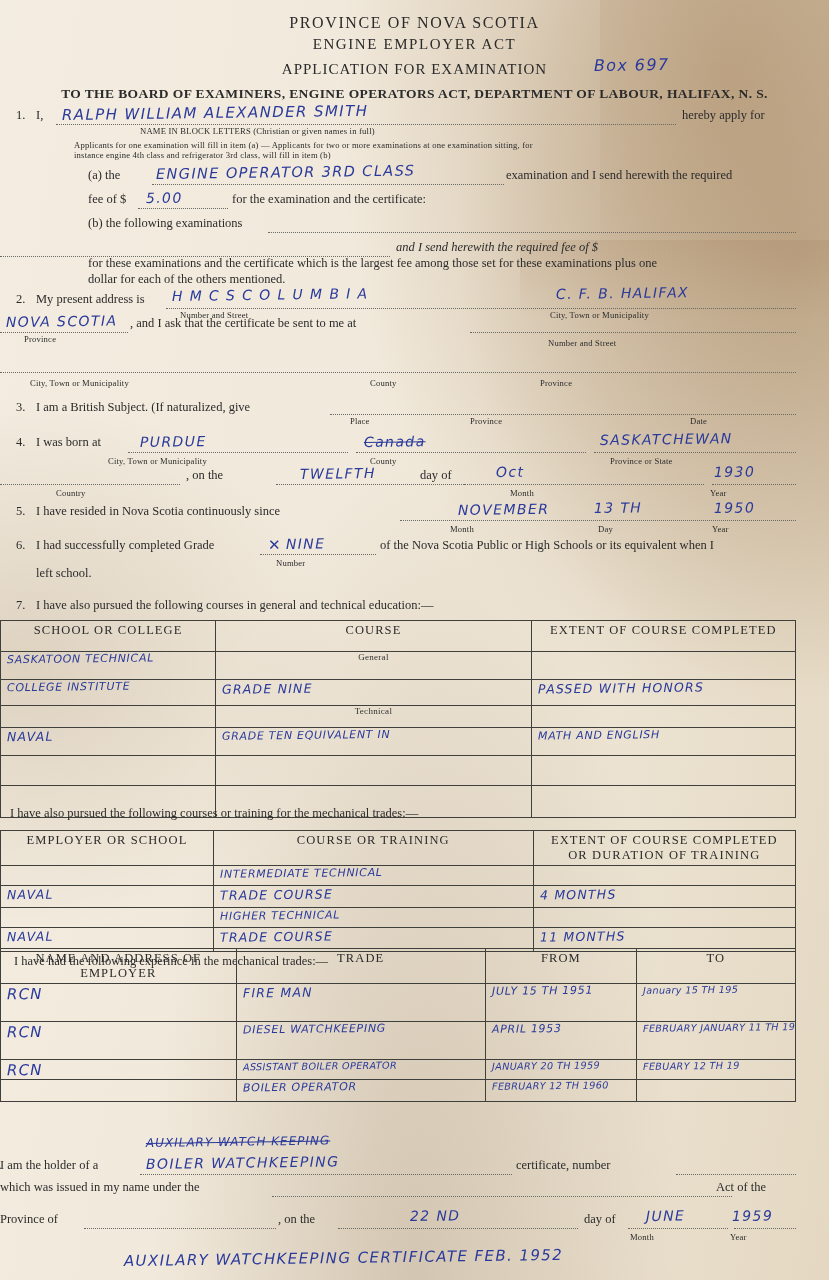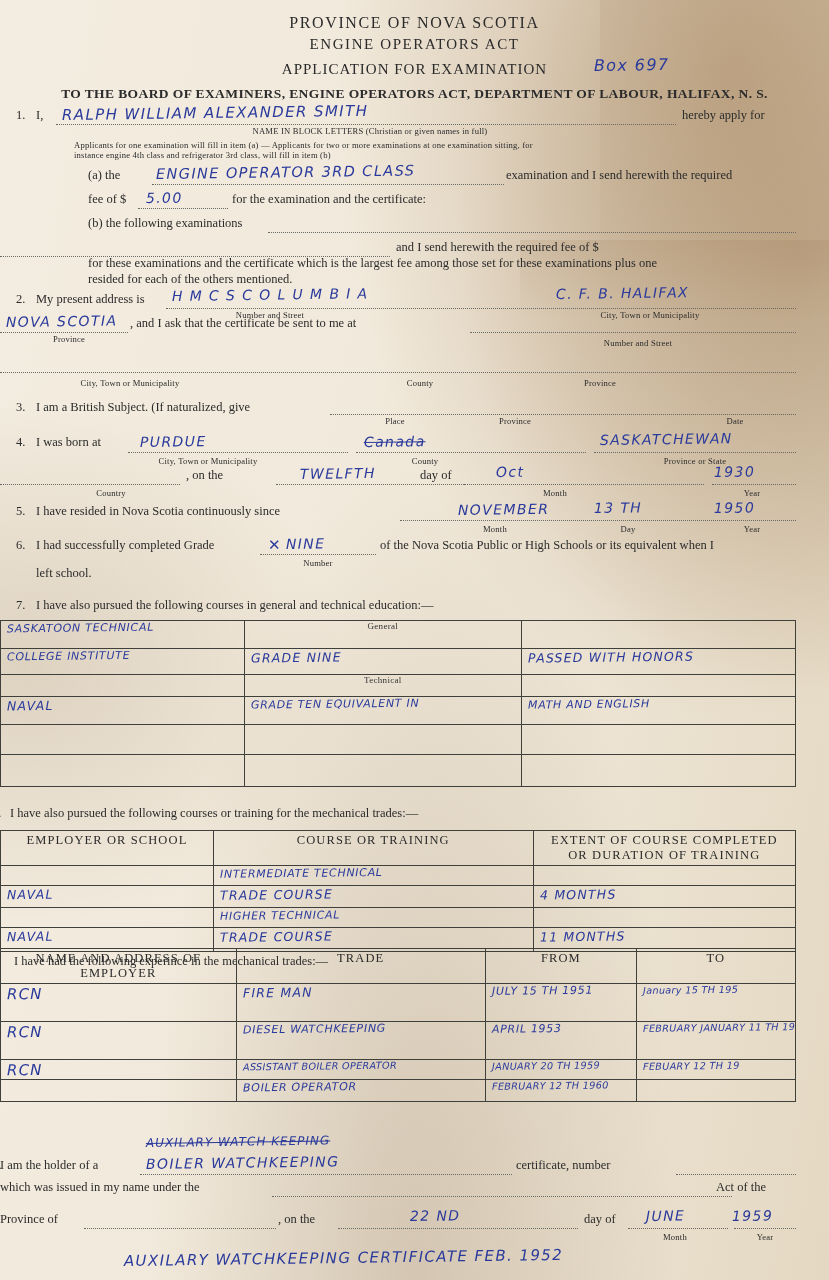--- a/index.html
+++ b/index.html
@@ -34,21 +34,21 @@
     letter-spacing:1.6px;
     font-variant:small-caps;
   }
   .hdr1{font-size:16px;margin-top:14px;}
   .hdr2{font-size:15px;margin-top:4px;}
   .hdr3{font-size:15px;margin-top:8px;letter-spacing:1px;}
   .hdr4{font-size:13.5px;margin-top:8px;font-weight:bold;letter-spacing:.4px;}
 
   .row{position:absolute;font-size:12.5px;}
   .tiny{font-size:8.6px;letter-spacing:.2px;}
-  .ctr{text-align:center;}
+  .ctr{}
   .line{
     position:absolute;
     border-bottom:1px dotted #6b6b66;
   }
 
   
   .hw{
     font-family:"DejaVu Sans", sans-serif;
     color:#2a3a9c;
     font-style:italic;
@@ -101,21 +101,21 @@
 </head>
 <body>
 
 <div class="paper"></div>
 <div class="stain" style="left:600px;top:0;width:229px;height:300px;opacity:.35;"></div>
 <div class="stain" style="left:520px;top:240px;width:309px;height:80px;opacity:.45;"></div>
 
 <div class="content">
 
   <div class="hdr hdr1">PROVINCE OF NOVA SCOTIA</div>
-  <div class="hdr hdr2">ENGINE OPERATORS ACT</div>
+  <div class="hdr hdr2">ENGINE EMPLOYER ACT</div>
   <div class="hdr hdr3">APPLICATION FOR EXAMINATION</div>
   <div class="hw" style="position:absolute;left:594px;top:56px;font-size:16px;">Box 697</div>
   <div class="hdr hdr4">TO THE BOARD OF EXAMINERS, ENGINE OPERATORS ACT, DEPARTMENT OF LABOUR, HALIFAX, N. S.</div>
 
   <div class="row" style="left:16px;top:108px;">1.</div>
   <div class="row" style="left:36px;top:108px;">I,</div>
   <div class="line" style="left:56px;top:124px;width:620px;"></div>
   <div class="hw" style="position:absolute;left:62px;top:106px;font-size:15px;">RALPH  WILLIAM  ALEXANDER   SMITH</div>
   <div class="row tiny ctr" style="left:140px;top:126px;width:460px;">NAME IN BLOCK LETTERS (Christian or given names in full)</div>
   <div class="row" style="left:682px;top:108px;">hereby apply for</div>
@@ -129,23 +129,23 @@
   <div class="row" style="left:506px;top:168px;">examination and I send herewith the required</div>
 
   <div class="row" style="left:88px;top:192px;">fee of $</div>
   <div class="line" style="left:138px;top:208px;width:90px;"></div>
   <div class="hw" style="position:absolute;left:146px;top:190px;">5.00</div>
   <div class="row" style="left:232px;top:192px;">for the examination and the certificate:</div>
 
   <div class="row" style="left:88px;top:216px;">(b)   the  following  examinations</div>
   <div class="line" style="left:268px;top:232px;width:528px;"></div>
   <div class="line" style="left:0px;top:256px;width:390px;"></div>
-  <div class="row" style="left:396px;top:240px;">and I send herewith the required fee of $</div>
+  <div class="row" style="left:396px;top:240px;font-style:italic;">and I send herewith the required fee of $</div>
   <div class="row" style="left:88px;top:256px;">for these examinations and the certificate which is the largest fee among those set for these examinations plus one</div>
-  <div class="row" style="left:88px;top:272px;">resided for each of the others mentioned.</div>
+  <div class="row" style="left:88px;top:272px;">dollar for each of the others mentioned.</div>
 
   <div class="row" style="left:16px;top:292px;">2.</div>
   <div class="row" style="left:36px;top:292px;">My  present  address  is</div>
   <div class="line" style="left:166px;top:308px;width:630px;"></div>
   <div class="hw" style="position:absolute;left:172px;top:288px;">H M C S   C O L U M B I A</div>
   <div class="hw" style="position:absolute;left:556px;top:286px;">C. F. B.  HALIFAX</div>
   <div class="row tiny ctr" style="left:180px;top:310px;width:180px;">Number and Street</div>
   <div class="row tiny ctr" style="left:550px;top:310px;width:200px;">City, Town or Municipality</div>
 
   <div class="line" style="left:0px;top:332px;width:128px;"></div>
@@ -209,20 +209,25 @@
   <div class="row" style="left:268px;top:536px;color:#2a3a9c;font-size:15px;">✕</div>
   <div class="row tiny ctr" style="left:276px;top:558px;width:84px;">Number</div>
   <div class="row" style="left:380px;top:538px;">of  the  Nova  Scotia  Public  or  High  Schools  or  its  equivalent  when  I</div>
   <div class="row" style="left:36px;top:566px;">left school.</div>
 
   <div class="row" style="left:16px;top:598px;">7.</div>
   <div class="row" style="left:36px;top:598px;">I  have  also  pursued  the  following  courses  in  general  and  technical  education:—</div>
 
   <table class="grid" style="left:0px;top:620px;width:796px;">
     <tbody>
+        <tr>
+      <th style="width:212px;">SCHOOL OR COLLEGE</th>
+      <th style="width:320px;">COURSE</th>
+      <th style="width:264px;">EXTENT OF COURSE COMPLETED</th>
+    </tr>
     <tr style="height:28px;">
       <td>
             <span class="cellhw s">SASKATOON  TECHNICAL</span>
           </td>
       <td>
             <div class="sublabel">General</div>
           </td>
       <td></td>
     </tr>
     <tr style="height:26px;">

